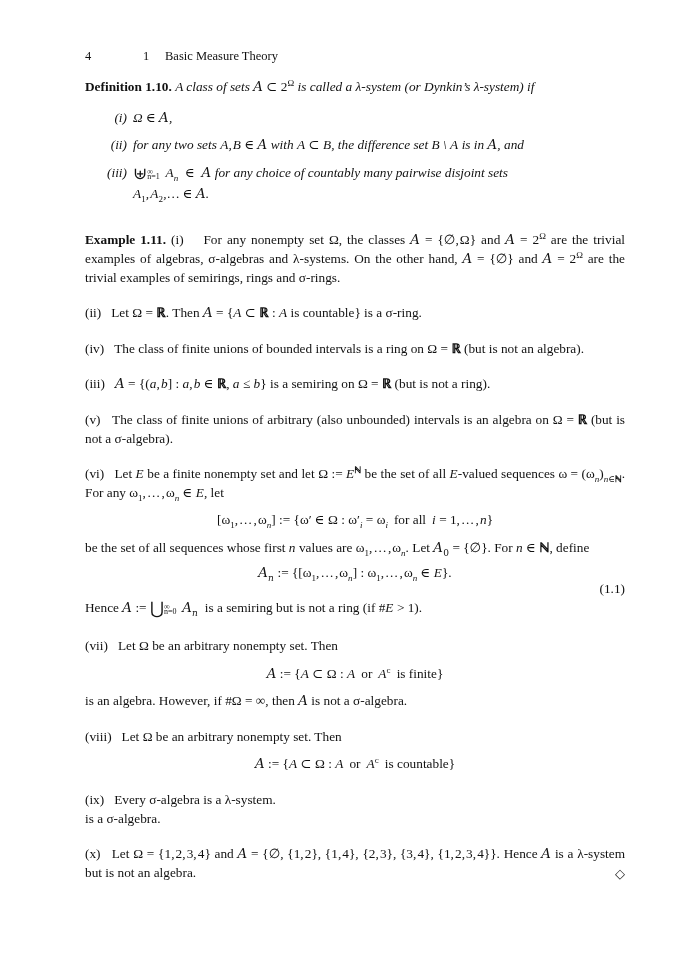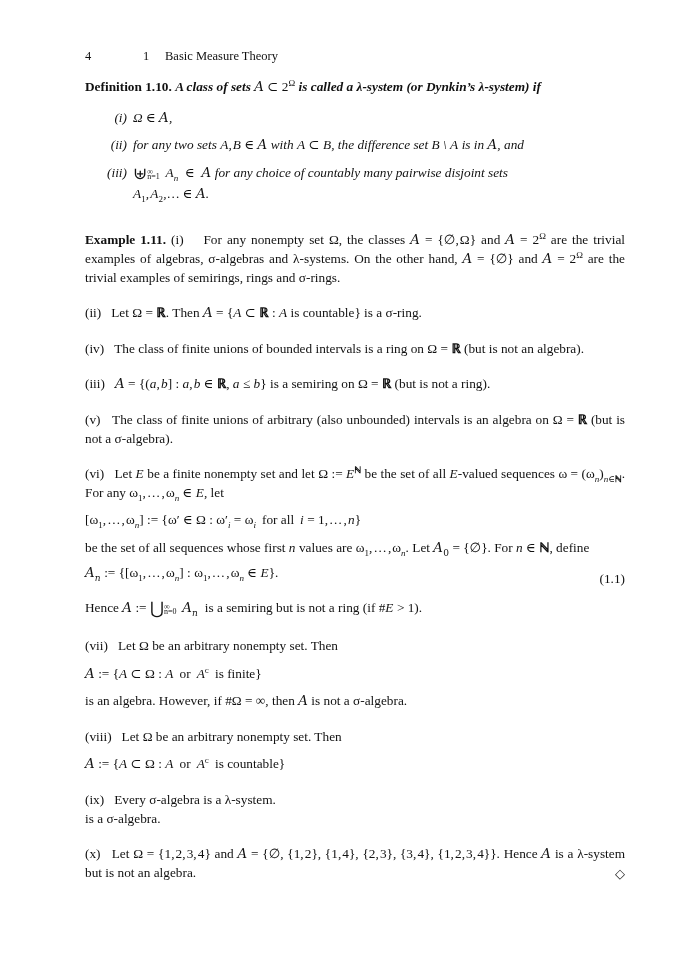--- a/index.html
+++ b/index.html
@@ -49,22 +49,22 @@
     margin: 0 0 0 0;
     font-size: 13.3px;
     line-height: 18.6px;
     text-align: justify;
     text-justify: inter-word;
   }
   p.gap  { margin-top: 17px; }
   p.gap2 { margin-top: 28px; }
 
   .bold { font-weight: bold; }
-  .it   { font-style: italic; font-weight: bold; }
-  .bi   { font-weight: bold; font-style: italic; }
+  .it   { font-style: italic; }
+  .bi   { font-weight: normal; font-style: italic; }
 
   
   .m {
     font-family: "Liberation Serif", "DejaVu Serif", serif;
     font-style: italic;
     letter-spacing: .1px;
   }
   .mr { font-style: normal; }
   .cal {
     font-style: italic;
@@ -122,29 +122,29 @@
   }
   .defitem .cont2 { display: block; }
 
   
   .exlbl { display: inline-block; }
 
   
   .disp {
     font-size: 13.3px;
     line-height: 18.6px;
-    text-align: left;
+    text-align: center;
     margin: 9px 0 9px 0;
     position: relative;
   }
   .disp.tight { margin: 7px 0 16px 0; }
   .eqno {
     position: absolute;
     right: 0;
-    top: 6px;
+    top: 16px;
     font-style: normal;
   }
   .endmark {
     display: block;
     text-align: right;
     font-size: 13px;
     line-height: 14px;
     margin-top: -15px;
   }
   .med  { display:inline-block; width:6px; }

